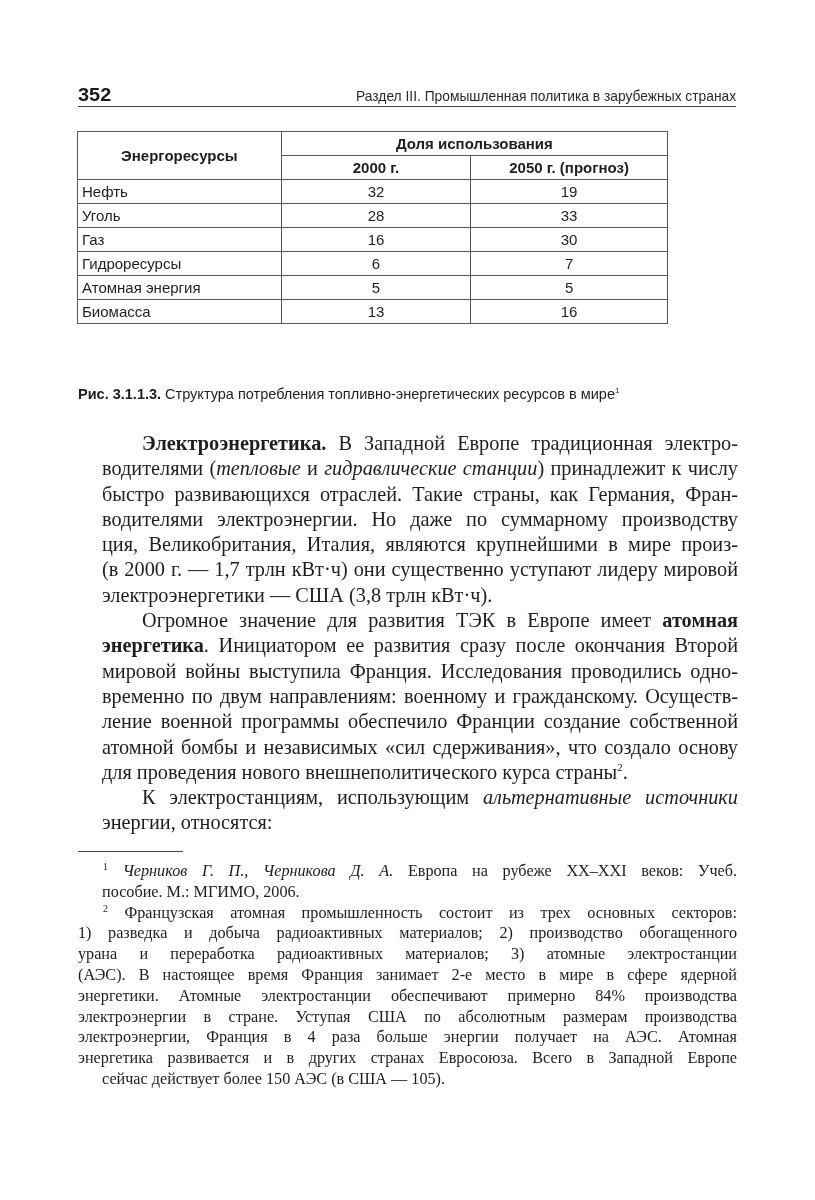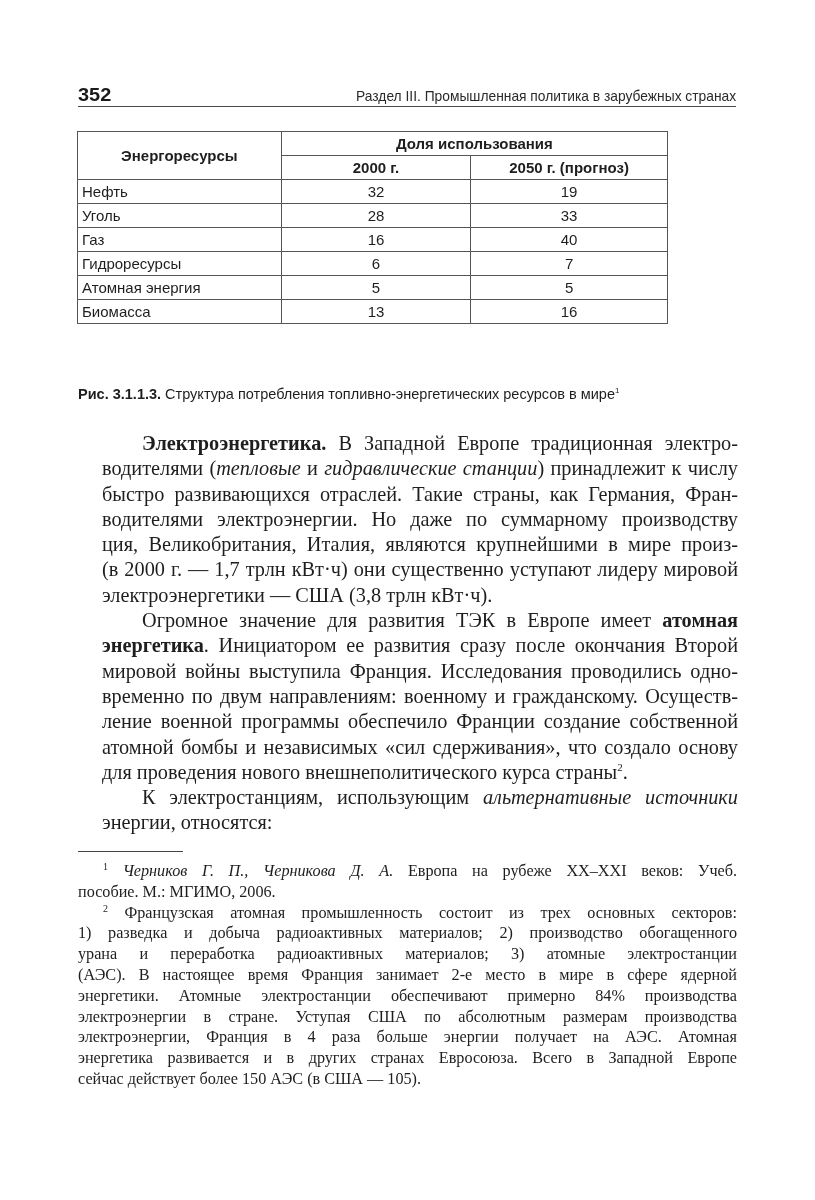--- a/index.html
+++ b/index.html
@@ -59,21 +59,21 @@
     .fn-rule {
       position: absolute; left: 78px; top: 851px; width: 105px; height: 0;
       border-top: 1.3px solid #444;
     }
     .footnotes {
       position: absolute; left: 78px; top: 861px; width: 659px;
       font-family: "Liberation Serif", serif; font-size: 16.2px; line-height: 20.8px;
       color: #1e1e1e;
     }
     .footnotes .line { display: block; text-align: justify; text-align-last: justify; white-space: nowrap; }
-    .footnotes .line.last { text-align-last: left; }
+    .footnotes .line.last { text-align-last: left; margin-left: 24px; }
     .footnotes .fn-indent { padding-left: 25px; }
     .footnotes sup { font-size: 10px; vertical-align: super; line-height: 0; }
     i { font-style: italic; }
     b { font-weight: bold; }
   </style>
 </head>
 <body>
 
 <div class="page-header">
   <span class="page-number">352</span>
@@ -96,21 +96,21 @@
     <td class="num">19</td>
   </tr>
   <tr>
     <td class="name">Уголь</td>
     <td class="num">28</td>
     <td class="num">33</td>
   </tr>
   <tr>
     <td class="name">Газ</td>
     <td class="num">16</td>
-    <td class="num">40</td>
+    <td class="num">30</td>
   </tr>
   <tr>
     <td class="name">Гидроресурсы</td>
     <td class="num">6</td>
     <td class="num">7</td>
   </tr>
   <tr>
     <td class="name">Атомная энергия</td>
     <td class="num">5</td>
     <td class="num">5</td>

